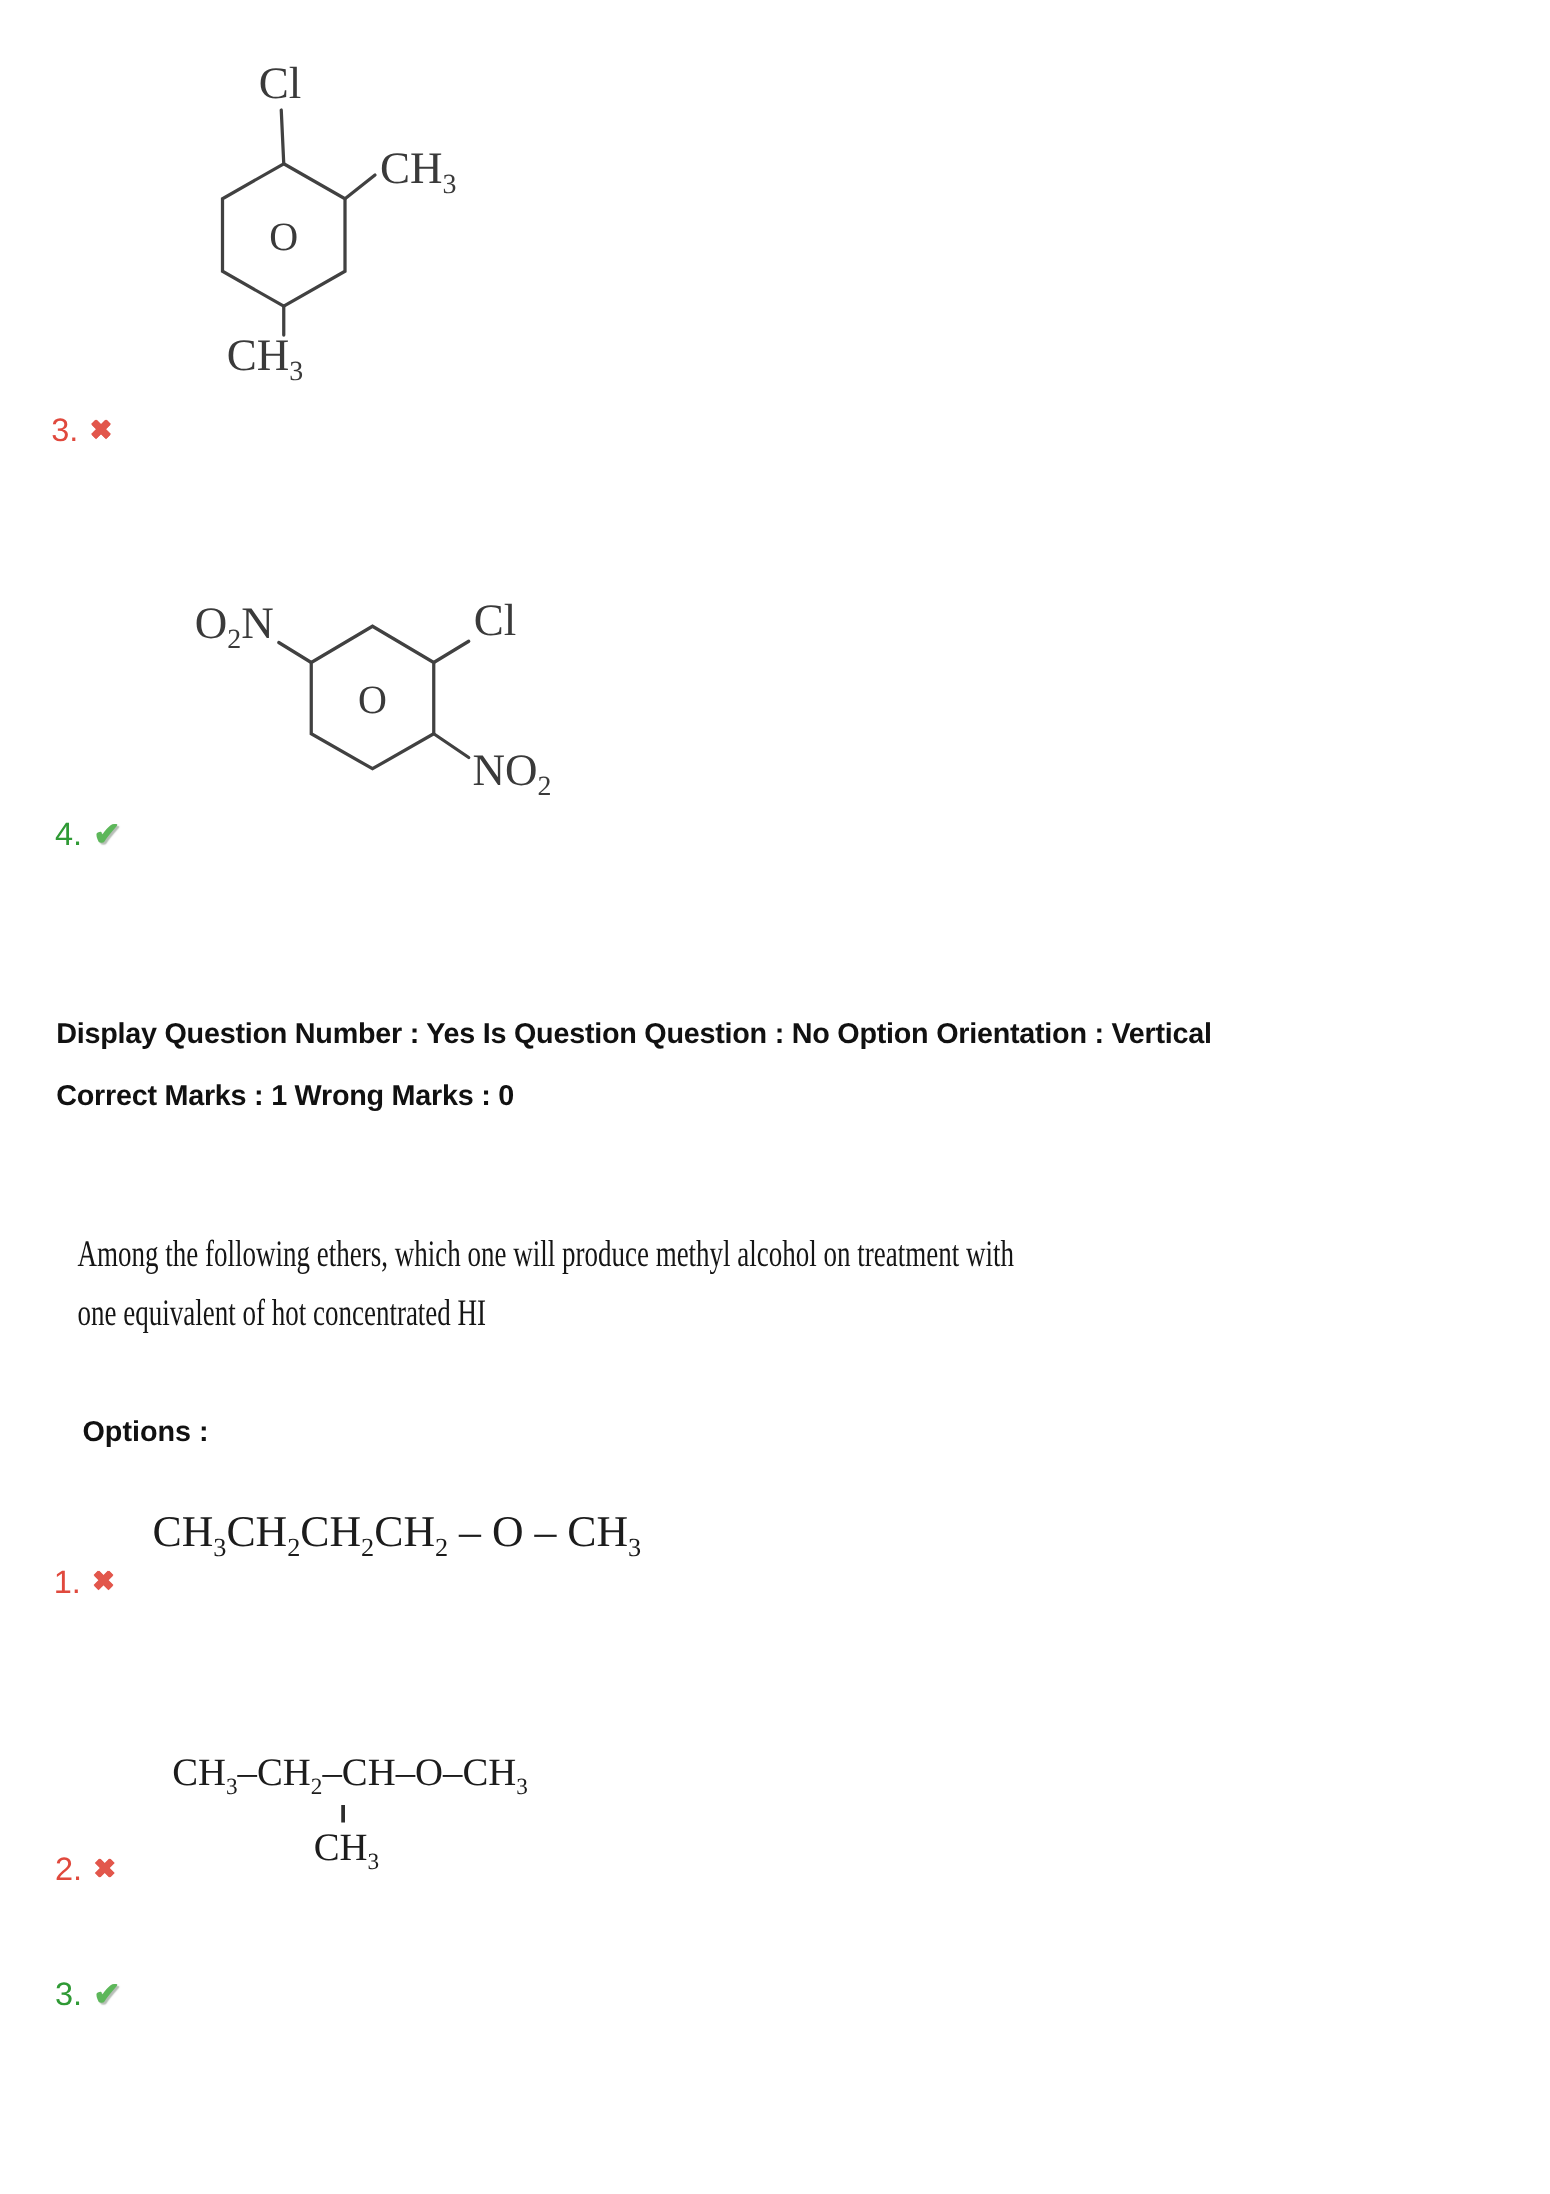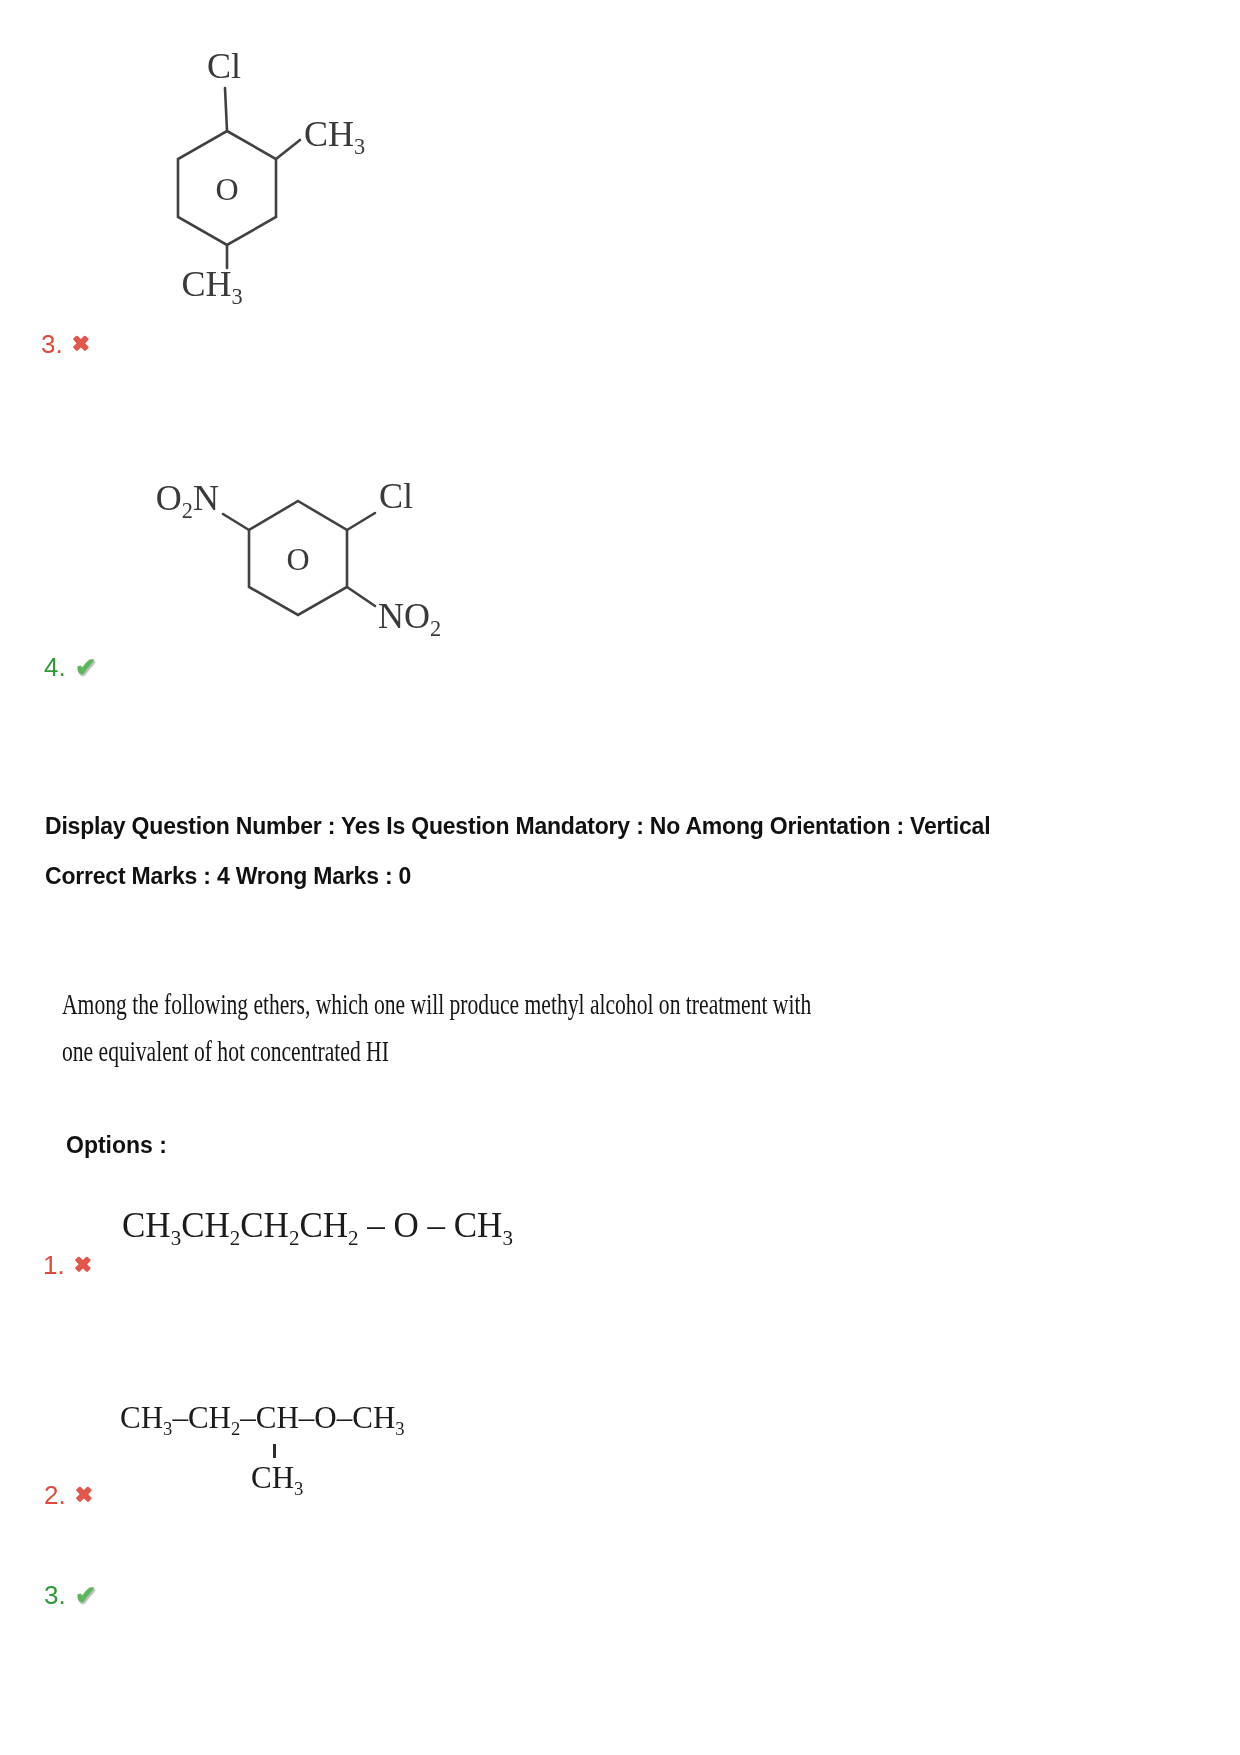--- a/index.html
+++ b/index.html
@@ -26,21 +26,21 @@
   
   .meta{font-weight:bold;font-size:23px;letter-spacing:-0.2px;line-height:49.5px;
         color:#111111;white-space:nowrap;}
   .options-label{font-weight:bold;font-size:23px;color:#111111;}
 
   
   .qbody{font-family:"Liberation Serif",serif;font-size:30px;line-height:47px;color:#151515;
          transform:scaleX(0.72);transform-origin:left top;white-space:nowrap;}
 
   
-  .formula{font-family:"Liberation Serif",serif;color:#1c1c1c;white-space:nowrap;}
+  .formula{font-family:"Liberation Serif",serif;color:#1c1c1c;white-space:nowrap;text-align:center;}
   .formula sub{font-size:60%;line-height:0;}
   .f1{font-size:35px;}
   .f2{font-size:31px;}
   .branch-bar{position:absolute;width:2.5px;height:14px;background:#2e2e2e;}
 </style>
 </head>
 <body>
 
 <div class="page">
 
@@ -70,22 +70,22 @@
     <text x="252" y="190" text-anchor="start"><tspan>NO</tspan><tspan font-size="62%" dy="8">2</tspan></text>
     <text x="172" y="132" text-anchor="middle" class="ringO"><tspan>O</tspan></text>
   </svg>
 
   <div class="abs optnum" style="left:44px;top:654px;">
     <span class="num correct">4.</span>
     <span class="icon check">✔</span>
   </div>
 
   <div class="abs meta" style="left:45px;top:802px;">
-    <div>Display Question Number : Yes Is Question Mandatory : No Among Orientation : Vertical</div>
-    <div>Correct Marks : 4 Wrong Marks : 0</div>
+    <div>Display Question Number : Yes Is Question Question : No Option Orientation : Vertical</div>
+    <div>Correct Marks : 1 Wrong Marks : 0</div>
   </div>
 
   <div class="abs qbody" style="left:62px;top:980px;">
     <div>Among the following ethers, which one will produce methyl alcohol on treatment with</div>
     <div>one equivalent of hot concentrated HI</div>
   </div>
 
   <div class="abs options-label" style="left:44px;top:1132px;margin-left:22px;">Options :</div>
 
   <div class="abs formula f1" style="left:122px;top:1206px;">CH<sub>3</sub>CH<sub>2</sub>CH<sub>2</sub>CH<sub>2</sub> – O – CH<sub>3</sub></div>

